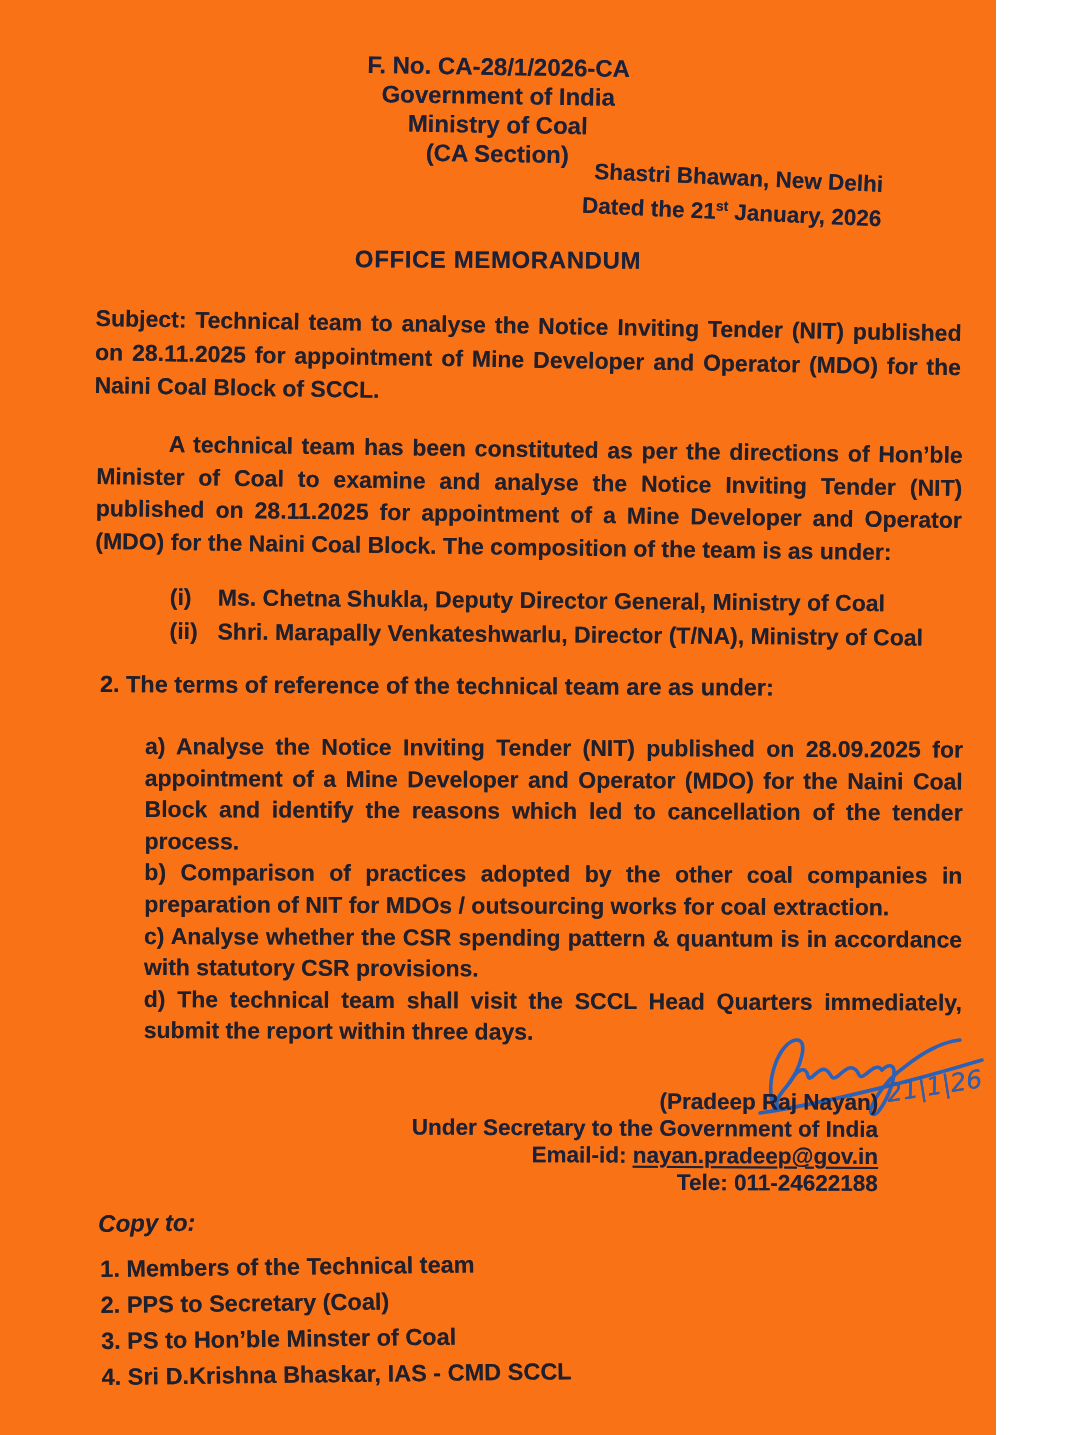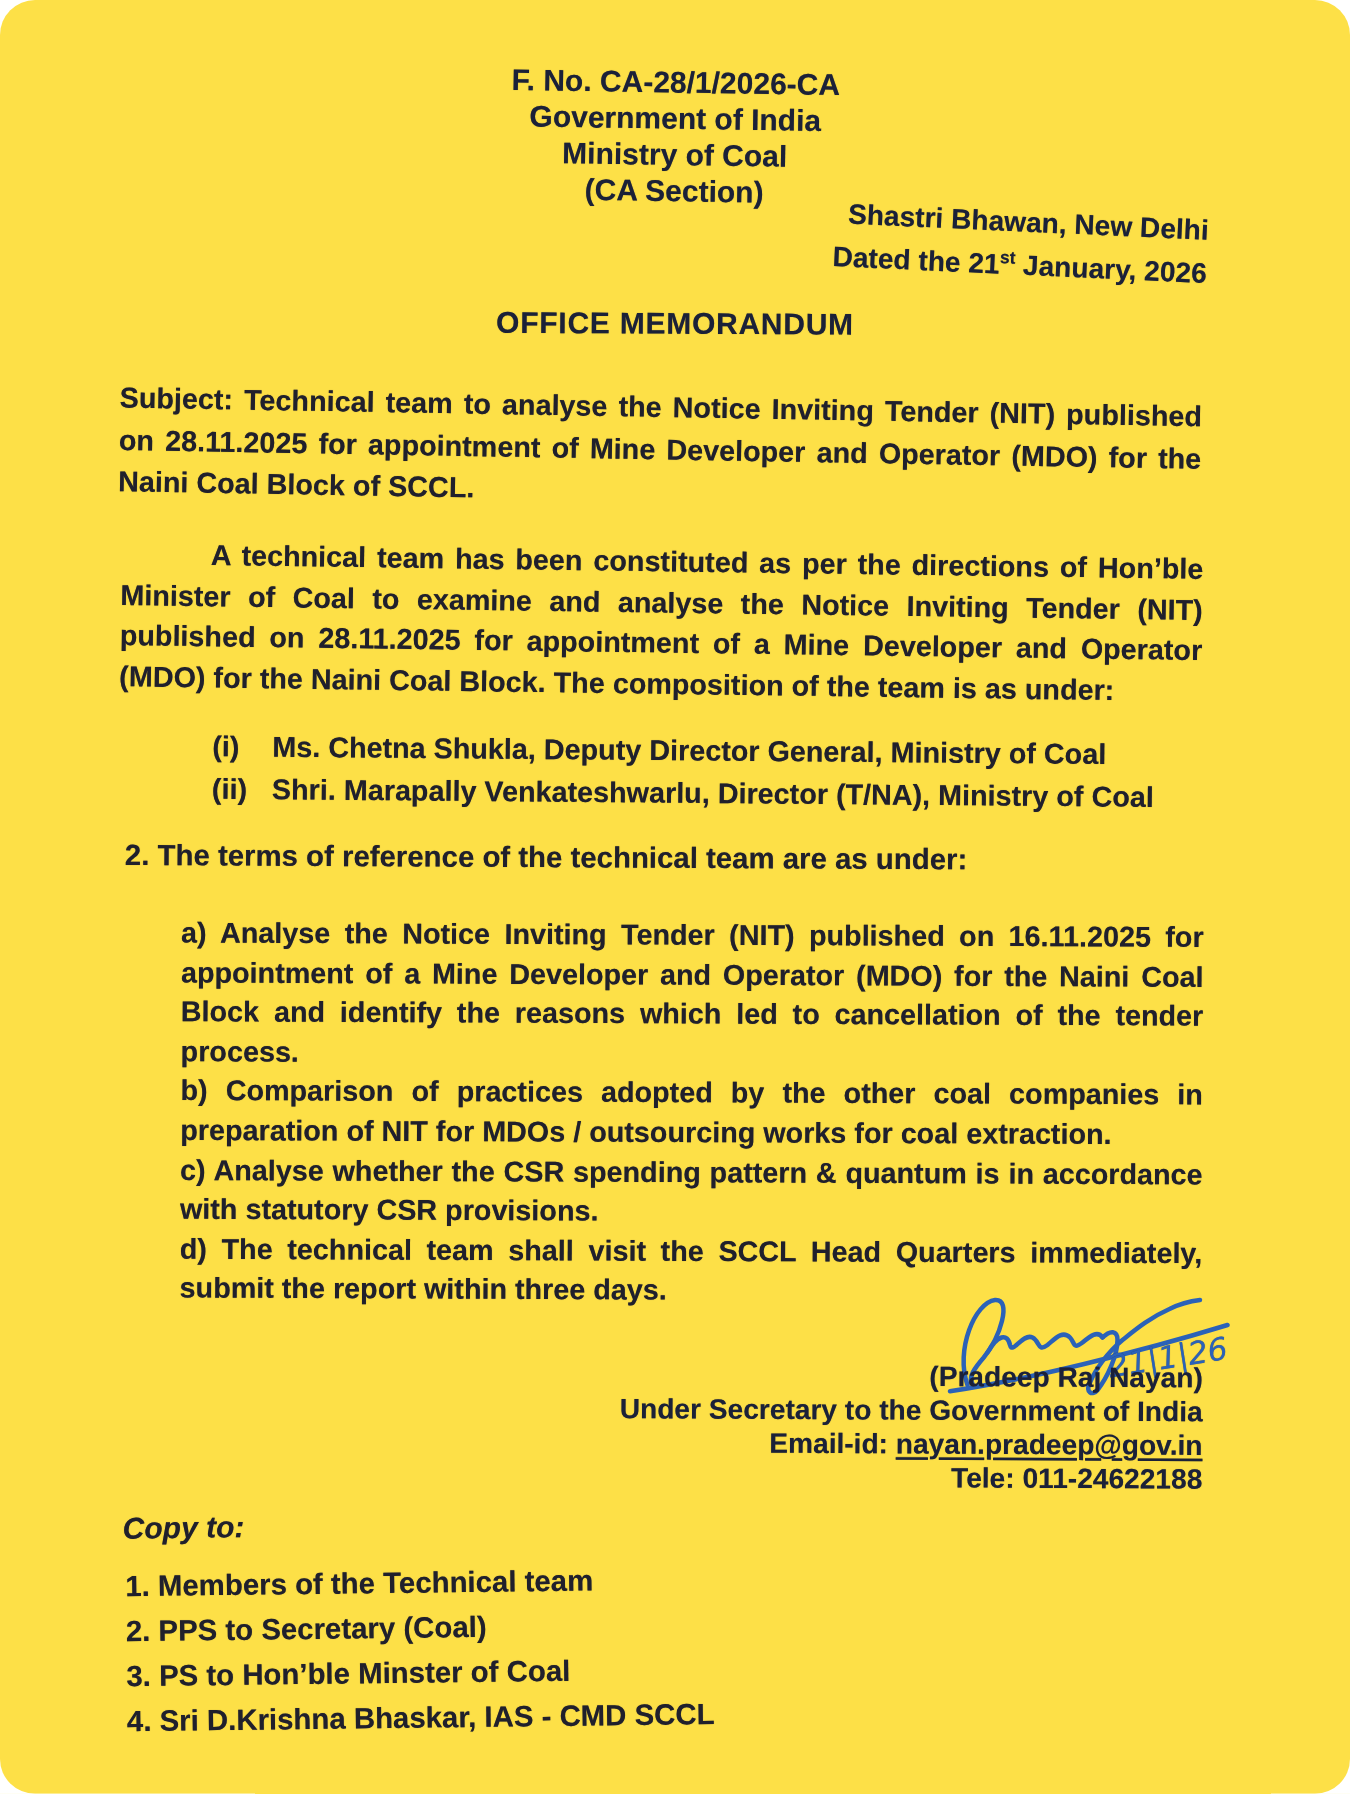--- a/index.html
+++ b/index.html
@@ -1,18 +1,18 @@
 <!DOCTYPE html>
 <html><head>
 <meta charset="utf-8">
 <style>
   html,body{margin:0;padding:0;background:#ffffff;}
   .page{
-    position:relative;width:1080px;height:1435px;background:#fde047;
-    font-family:"Liberation Sans",sans-serif;color:#20202c;overflow:hidden;border-radius:28px;
+    position:relative;width:996px;height:1435px;background:#f97316;
+    font-family:"Liberation Sans",sans-serif;color:#20202c;overflow:hidden;
   }
   .ink{ text-shadow:0 0 0.6px rgba(25,25,50,.55); }
 
   .header-center{
     position:absolute;top:52px;left:0;width:100%;text-align:center;
     font-weight:700;font-size:24px;line-height:29px;color:#1b2138;
     transform:rotate(.9deg);
   }
   .place-date{
     position:absolute;top:170px;right:112px;text-align:right;
@@ -98,21 +98,21 @@
   <div class="para1">A technical team has been constituted as per the directions of Hon’ble Minister of Coal to examine and analyse the Notice Inviting Tender (NIT) published on 28.11.2025 for appointment of a Mine Developer and Operator (MDO) for the Naini Coal Block. The composition of the team is as under:</div>
 
   <div class="team">
     <div><span class="num">(i)</span><span>Ms. Chetna Shukla, Deputy Director General, Ministry of Coal</span></div>
     <div><span class="num">(ii)</span><span>Shri. Marapally Venkateshwarlu, Director (T/NA), Ministry of Coal</span></div>
   </div>
 
   <div class="terms-head">2. The terms of reference of the technical team are as under:</div>
 
   <div class="terms">
-    <p><span>a)</span><span> Analyse the Notice Inviting Tender (NIT) published on 16.11.2025 for appointment of a Mine Developer and Operator (MDO) for the Naini Coal Block and identify the reasons which led to cancellation of the tender process.</span></p>
+    <p><span>a)</span><span> Analyse the Notice Inviting Tender (NIT) published on 28.09.2025 for appointment of a Mine Developer and Operator (MDO) for the Naini Coal Block and identify the reasons which led to cancellation of the tender process.</span></p>
     <p><span>b)</span><span> Comparison of practices adopted by the other coal companies in preparation of NIT for MDOs / outsourcing works for coal extraction.</span></p>
     <p><span>c)</span><span> Analyse whether the CSR spending pattern &amp; quantum is in accordance with statutory CSR provisions.</span></p>
     <p><span>d)</span><span> The technical team shall visit the SCCL Head Quarters immediately, submit the report within three days.</span></p>
   </div>
 
   <svg class="sig-svg" viewBox="0 0 260 100">
     <g fill="none" stroke-width="3.6" stroke-linecap="round" stroke-linejoin="round">
       <path d="M34,88 C24,60 40,22 56,20 C70,19 60,50 47,66 C40,74 34,82 38,87" stroke="#2b62b8"></path>
       <path d="M50,62 C58,48 66,46 68,56 C70,64 78,46 86,50 C92,53 90,62 98,56 C104,51 110,44 116,50 C120,54 118,60 126,54 C132,49 138,44 142,50" stroke="#2b62b8"></path>
       <path d="M142,50 C148,44 154,44 154,52 C154,64 146,82 138,92 C134,97 128,94 132,86 C136,76 146,62 158,52 C168,44 180,34 196,27 C204,23 212,21 220,20" stroke="#2b62b8"></path>

